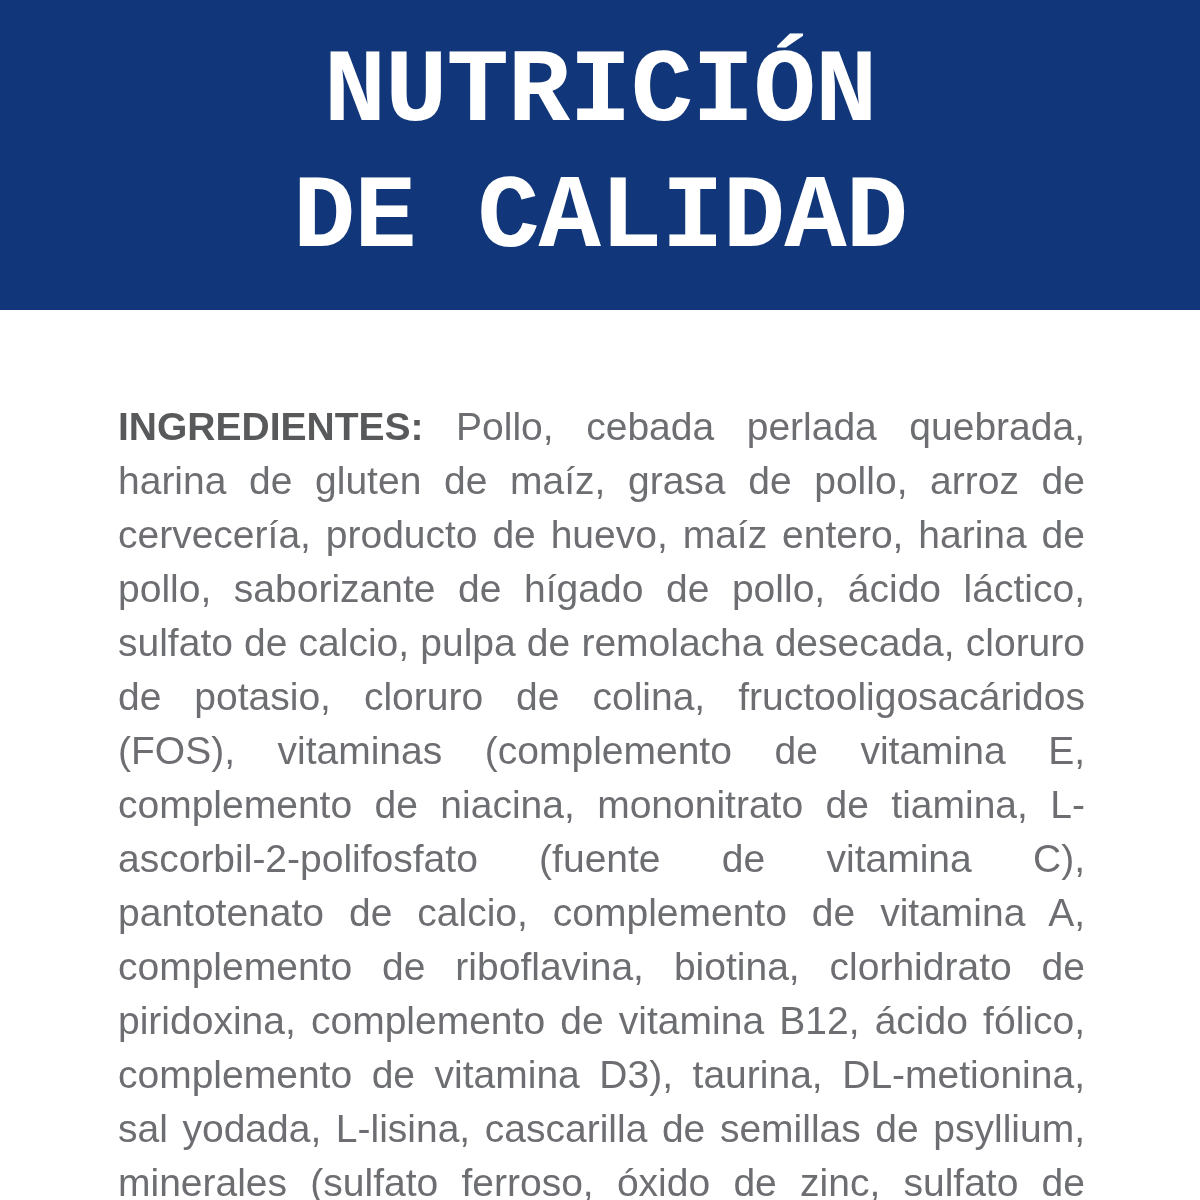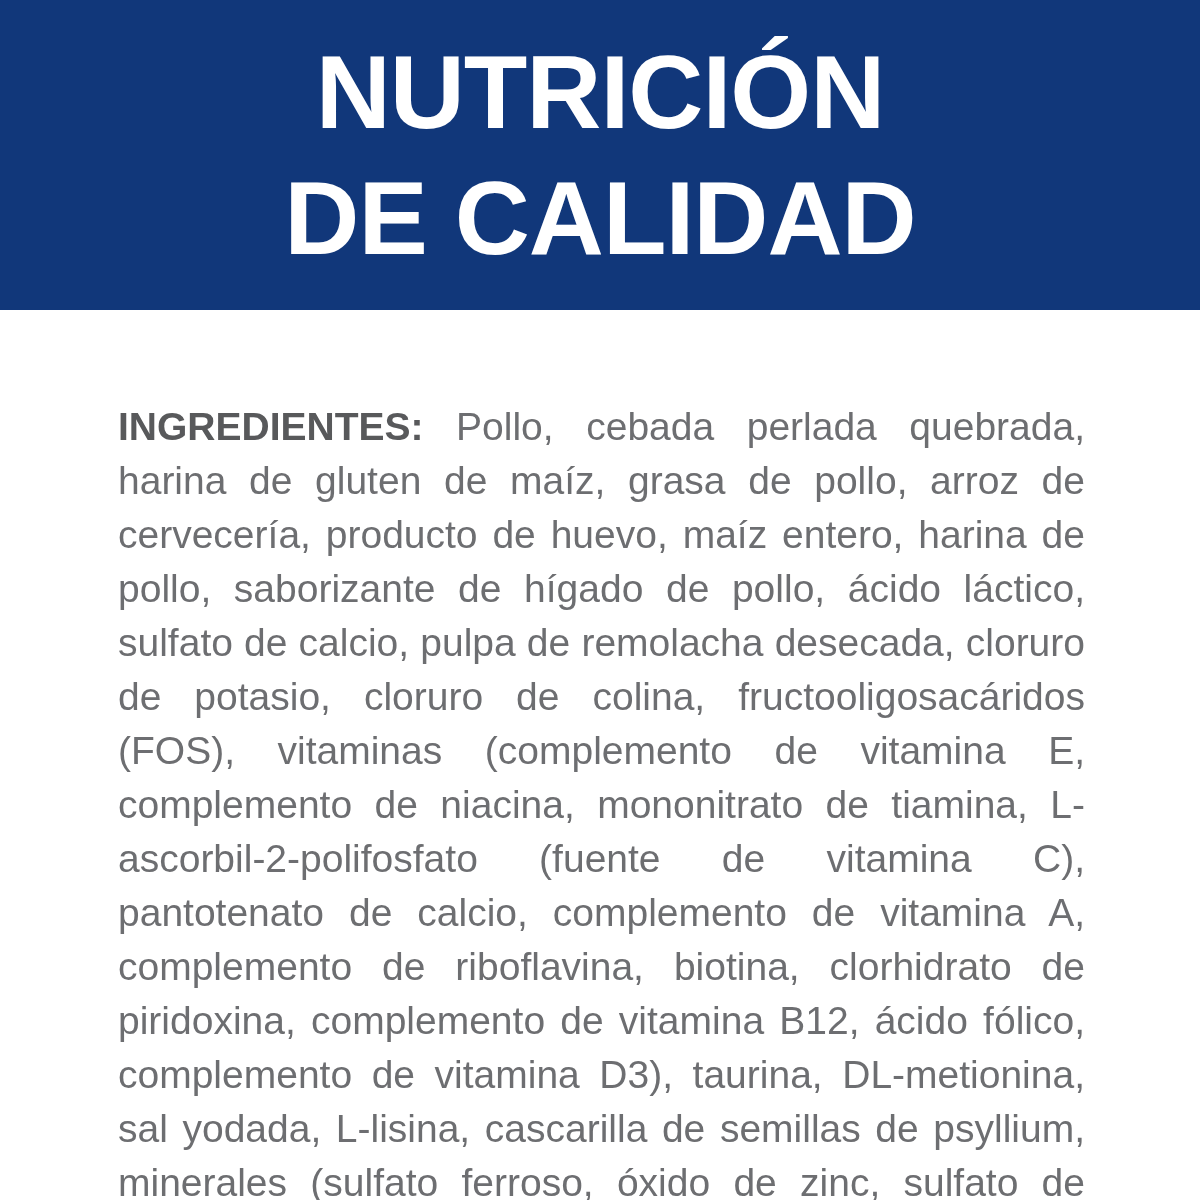--- a/index.html
+++ b/index.html
@@ -32,21 +32,21 @@
     background: #11377a;
     display: flex;
     flex-direction: column;
     align-items: center;
     justify-content: center;
     box-sizing: border-box;
     padding: 0 60px;
   }
   .banner-line {
     color: #ffffff;
-    font-family: Liberation Sans, sans-serif;
+    font-family: Liberation Mono, monospace;
     font-weight: bold;
     font-size: 104px;
     line-height: 1.08;
     letter-spacing: -1px;
     text-align: left;
     white-space: nowrap;
   }
   .banner-line-2 {
     margin-top: 14px;
   }

